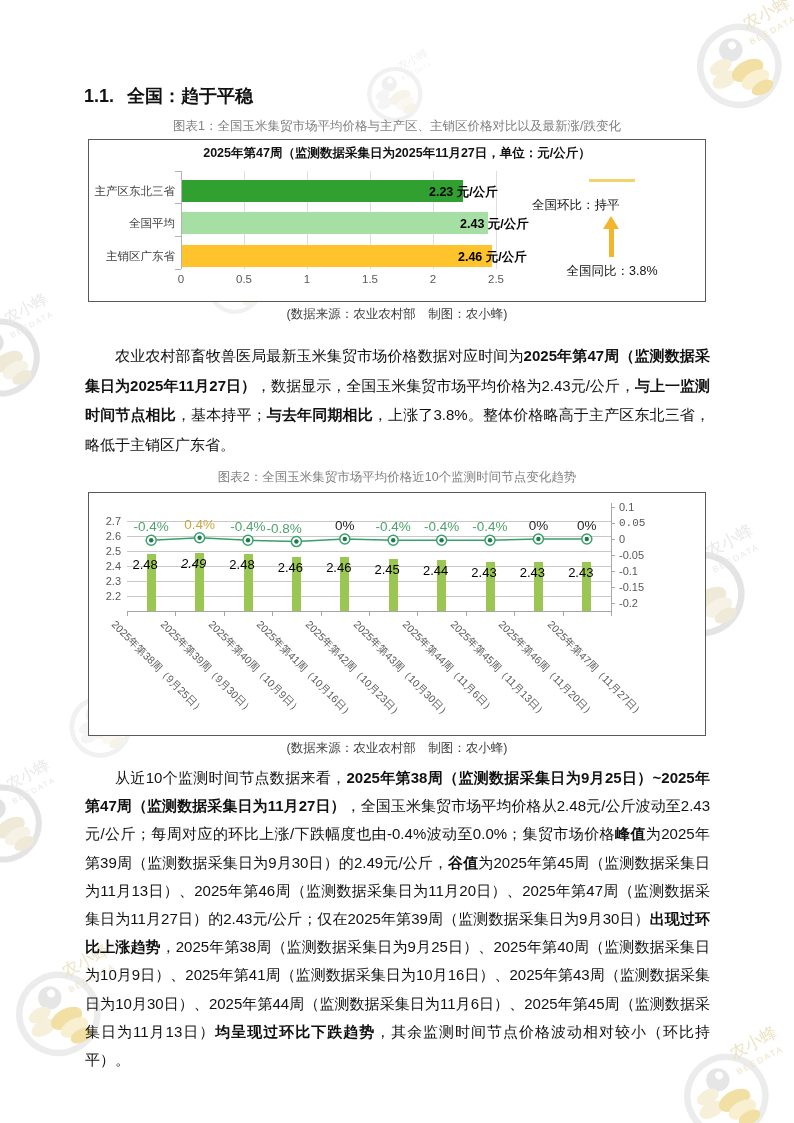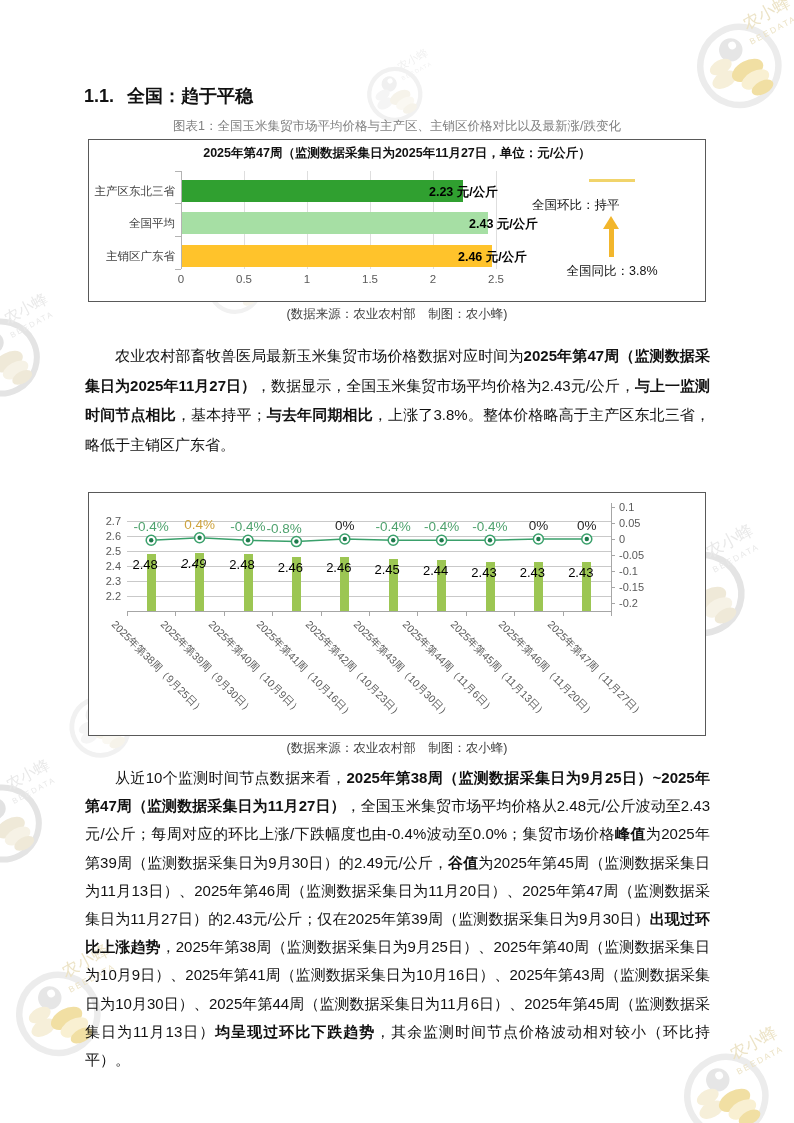--- a/index.html
+++ b/index.html
@@ -175,35 +175,36 @@
       <div style="position: absolute; left: 92px; top: 31px; width: 1px; height: 98px; background: rgb(179, 179, 179);"></div>
       <div style="position: absolute; left: 86px; top: 31px; width: 6px; height: 1px; background: rgb(179, 179, 179);"></div>
       <div style="position: absolute; left: 86px; top: 63px; width: 6px; height: 1px; background: rgb(179, 179, 179);"></div>
       <div style="position: absolute; left: 86px; top: 96px; width: 6px; height: 1px; background: rgb(179, 179, 179);"></div>
       <div style="position: absolute; left: 86px; top: 129px; width: 6px; height: 1px; background: rgb(179, 179, 179);"></div>
       <div class="nowrap" style="position: absolute; left: 0px; top: 44px; width: 86px; text-align: right; font-size: 11.5px; color: rgb(63, 63, 63);">主产区东北三省</div>
       <div style="position: absolute; left: 93px; top: 40px; width: 280.98px; height: 22px; background: rgb(48, 160, 48);"></div>
       <div class="nowrap" style="position: absolute; left: 339.98px; top: 44px; font-size: 12.5px; font-weight: 600; color: rgb(0, 0, 0);">2.23 元/公斤</div>
       <div class="nowrap" style="position: absolute; left: 0px; top: 76px; width: 86px; text-align: right; font-size: 11.5px; color: rgb(63, 63, 63);">全国平均</div>
       <div style="position: absolute; left: 93px; top: 72px; width: 306.18px; height: 22px; background: rgb(166, 223, 164);"></div>
-      <div class="nowrap" style="position: absolute; left: 380px; top: 76px; font-size: 12.5px; font-weight: 600; color: rgb(0, 0, 0);">2.43 元/公斤</div>
+      <div class="nowrap" style="position: absolute; left: 371px; top: 76px; font-size: 12.5px; font-weight: 600; color: rgb(0, 0, 0);">2.43 元/公斤</div>
       <div class="nowrap" style="position: absolute; left: 0px; top: 109px; width: 86px; text-align: right; font-size: 11.5px; color: rgb(63, 63, 63);">主销区广东省</div>
       <div style="position: absolute; left: 93px; top: 105px; width: 309.96px; height: 22px; background: rgb(255, 195, 43);"></div>
       <div class="nowrap" style="position: absolute; left: 368.96px; top: 109px; font-size: 12.5px; font-weight: 600; color: rgb(0, 0, 0);">2.46 元/公斤</div>
       <div style="position: absolute; left: 500px; top: 39px; width: 46px; height: 2.5px; background: rgb(241, 212, 107);"></div>
       <div class="nowrap" style="position: absolute; left: 443px; top: 57px; width: 160px; text-align: left; font-size: 12.5px; color: rgb(17, 17, 17);">全国环比：持平</div>
       <div style="position: absolute; left: 514px; top: 76px; width: 0px; height: 0px; border-left: 8px solid transparent; border-right: 8px solid transparent; border-bottom: 13px solid rgb(242, 182, 44);"></div>
       <div style="position: absolute; left: 519.5px; top: 88px; width: 5px; height: 29px; background: rgb(242, 182, 44);"></div>
       <div class="nowrap" style="position: absolute; left: 443px; top: 123px; width: 160px; text-align: center; font-size: 12.5px; color: rgb(17, 17, 17);">全国同比：3.8%</div>
     </div>
 
   <div class="source" style="top:306px;">(数据来源：农业农村部　制图：农小蜂)</div>
 
   <p class="para" id="para1"><span>农业农村部畜牧兽医局最新玉米集贸市场价格数据对应时间为</span><b>2025年第47周（监测数据采集日为2025年11月27日）</b><span>，数据显示，全国玉米集贸市场平均价格为2.43元/公斤，</span><b>与上一监测时间节点相比</b><span>，基本持平；</span><b>与去年同期相比</b><span>，上涨了3.8%。整体价格略高于主产区东北三省，略低于主销区广东省。</span></p>
 
+  <div class="caption" style="top:469px;">图表2：全国玉米集贸市场平均价格近10个监测时间节点变化趋势</div>
 
   <div class="chartbox" id="chart2">
       <div style="position: absolute; left: 38px; top: 28px; width: 484px; height: 1px; background: rgb(201, 201, 201);"></div>
       <div style="position: absolute; left: 2px; top: 22px; width: 30px; text-align: right; font-size: 11px; color: rgb(89, 89, 89);">2.7</div>
       <div style="position: absolute; left: 38px; top: 43px; width: 484px; height: 1px; background: rgb(201, 201, 201);"></div>
       <div style="position: absolute; left: 2px; top: 37px; width: 30px; text-align: right; font-size: 11px; color: rgb(89, 89, 89);">2.6</div>
       <div style="position: absolute; left: 38px; top: 58px; width: 484px; height: 1px; background: rgb(201, 201, 201);"></div>
       <div style="position: absolute; left: 2px; top: 52px; width: 30px; text-align: right; font-size: 11px; color: rgb(89, 89, 89);">2.5</div>
       <div style="position: absolute; left: 38px; top: 73px; width: 484px; height: 1px; background: rgb(201, 201, 201);"></div>
       <div style="position: absolute; left: 2px; top: 67px; width: 30px; text-align: right; font-size: 11px; color: rgb(89, 89, 89);">2.4</div>
@@ -220,21 +221,21 @@
       <div style="position: absolute; left: 280px; top: 118px; width: 1px; height: 5px; background: rgb(166, 166, 166);"></div>
       <div style="position: absolute; left: 328.4px; top: 118px; width: 1px; height: 5px; background: rgb(166, 166, 166);"></div>
       <div style="position: absolute; left: 376.8px; top: 118px; width: 1px; height: 5px; background: rgb(166, 166, 166);"></div>
       <div style="position: absolute; left: 425.2px; top: 118px; width: 1px; height: 5px; background: rgb(166, 166, 166);"></div>
       <div style="position: absolute; left: 473.6px; top: 118px; width: 1px; height: 5px; background: rgb(166, 166, 166);"></div>
       <div style="position: absolute; left: 522px; top: 118px; width: 1px; height: 5px; background: rgb(166, 166, 166);"></div>
       <div style="position: absolute; left: 522px; top: 10px; width: 1px; height: 109px; background: rgb(166, 166, 166);"></div>
       <div style="position: absolute; left: 522px; top: 14px; width: 4px; height: 1px; background: rgb(166, 166, 166);"></div>
       <div style="position: absolute; left: 530px; top: 8px; width: 44px; font-size: 11px; color: rgb(89, 89, 89);">0.1</div>
       <div style="position: absolute; left: 522px; top: 30px; width: 4px; height: 1px; background: rgb(166, 166, 166);"></div>
-      <div style="position: absolute; left: 530px; top: 24px; width: 44px; font-size: 11px; color: rgb(89, 89, 89);">0.05</div>
+      <div style="position: absolute; left: 530px; top: 24px; width: 44px; font-size: 11px; color: rgb(89, 89, 89); font-family: Liberation Mono, monospace;">0.05</div>
       <div style="position: absolute; left: 522px; top: 46px; width: 4px; height: 1px; background: rgb(166, 166, 166);"></div>
       <div style="position: absolute; left: 530px; top: 40px; width: 44px; font-size: 11px; color: rgb(89, 89, 89);">0</div>
       <div style="position: absolute; left: 522px; top: 62px; width: 4px; height: 1px; background: rgb(166, 166, 166);"></div>
       <div style="position: absolute; left: 530px; top: 56px; width: 44px; font-size: 11px; color: rgb(89, 89, 89);">-0.05</div>
       <div style="position: absolute; left: 522px; top: 78px; width: 4px; height: 1px; background: rgb(166, 166, 166);"></div>
       <div style="position: absolute; left: 530px; top: 72px; width: 44px; font-size: 11px; color: rgb(89, 89, 89);">-0.1</div>
       <div style="position: absolute; left: 522px; top: 94px; width: 4px; height: 1px; background: rgb(166, 166, 166);"></div>
       <div style="position: absolute; left: 530px; top: 88px; width: 44px; font-size: 11px; color: rgb(89, 89, 89);">-0.15</div>
       <div style="position: absolute; left: 522px; top: 110px; width: 4px; height: 1px; background: rgb(166, 166, 166);"></div>
       <div style="position: absolute; left: 530px; top: 104px; width: 44px; font-size: 11px; color: rgb(89, 89, 89);">-0.2</div>

